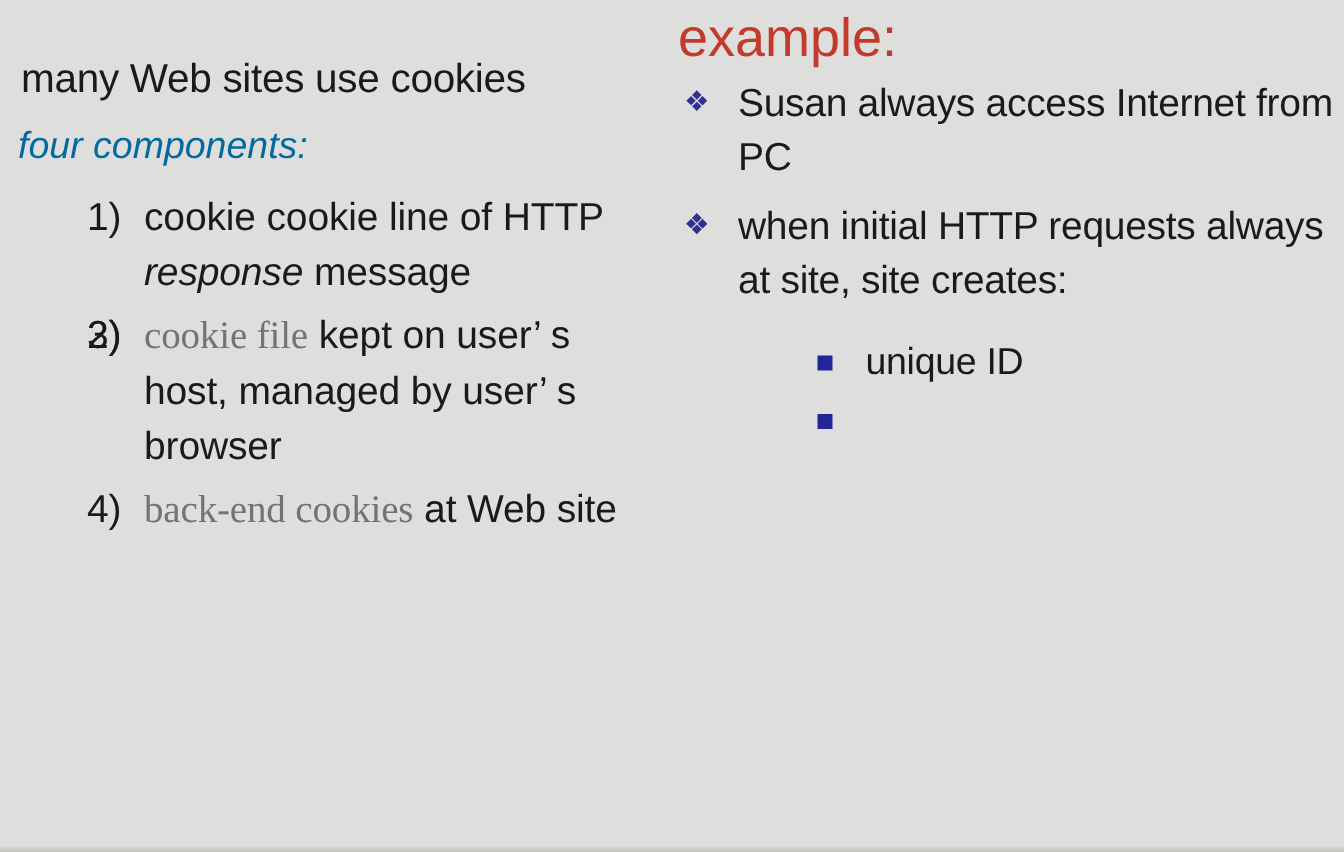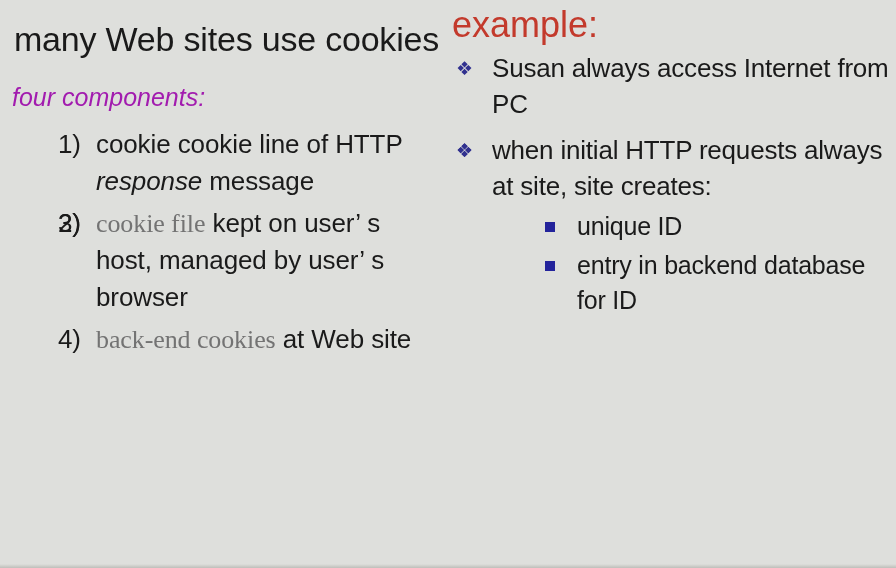--- a/index.html
+++ b/index.html
@@ -40,34 +40,34 @@
     position: absolute;
     top: 0;
   }
   #left-column  { left: 0px;   width: 446px; }
   #right-column { left: 446px; width: 450px; }
 
   
   .lead-line {
     position: absolute;
     left: 14px;
-    top: 23px;
-    font-size: 34px;
+    top: 36px;
+    font-size: 27px;
     line-height: 32px;
     letter-spacing: -0.2px;
     white-space: nowrap;
   }
   .section-label {
     position: absolute;
     left: 12px;
     top: 82px;
     font-size: 25px;
     line-height: 30px;
     font-style: italic;
-    color: #a21caf;
+    color: #0369a1;
     white-space: nowrap;
   }
 
   #numbered-list {
     position: absolute;
     left: 58px;
     top: 126px;
     width: 380px;
     list-style: none;
     margin: 0;
@@ -125,21 +125,21 @@
     position: absolute;
     left: 4px;
     top: 1px;
     font-size: 19px;
     line-height: 36px;
     color: #31318f;
   }
 
   #sub-list {
     list-style: none;
-    margin: 5px 0 0 0;
+    margin: 20px 0 0 0;
     padding: 0 0 0 53px;
   }
   .sub-item {
     position: relative;
     padding-left: 32px;
     margin-bottom: 4px;
     font-size: 25px;
     line-height: 35px;
     letter-spacing: -0.2px;
   }
@@ -206,21 +206,20 @@
         <span class="ex-bullet">❖</span>
         <span>when initial HTTP requests always at site, site creates:</span>
 
         <ul id="sub-list">
           <li class="sub-item">
             <span class="sub-bullet"></span>
             <span>unique ID</span>
           </li>
           <li class="sub-item">
             <span class="sub-bullet"></span>
-            <span>entry in backend database for ID</span>
           </li>
         </ul>
       </li>
 
     </ul>
   </div>
 
   <div id="bottom-edge"></div>
 </div>
 

